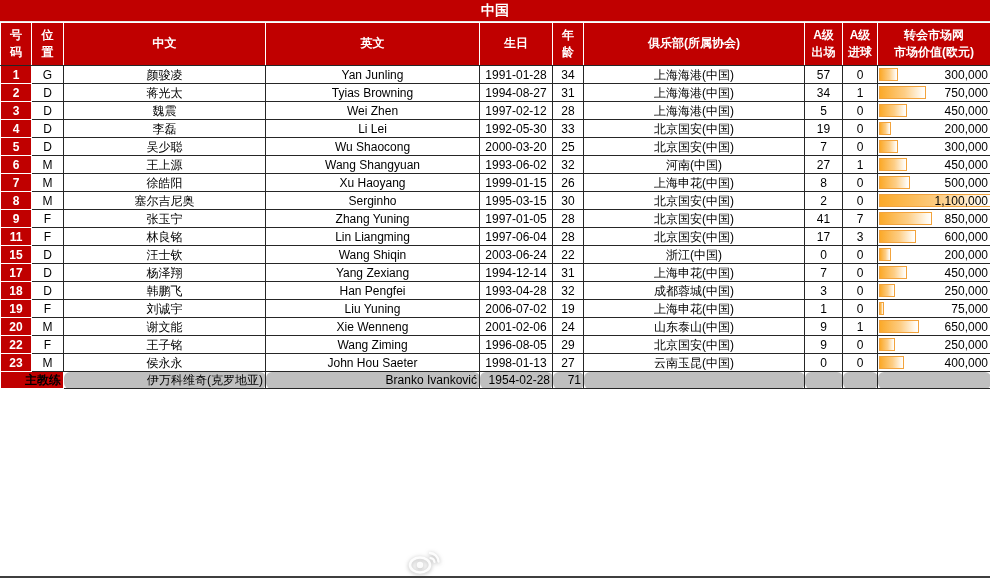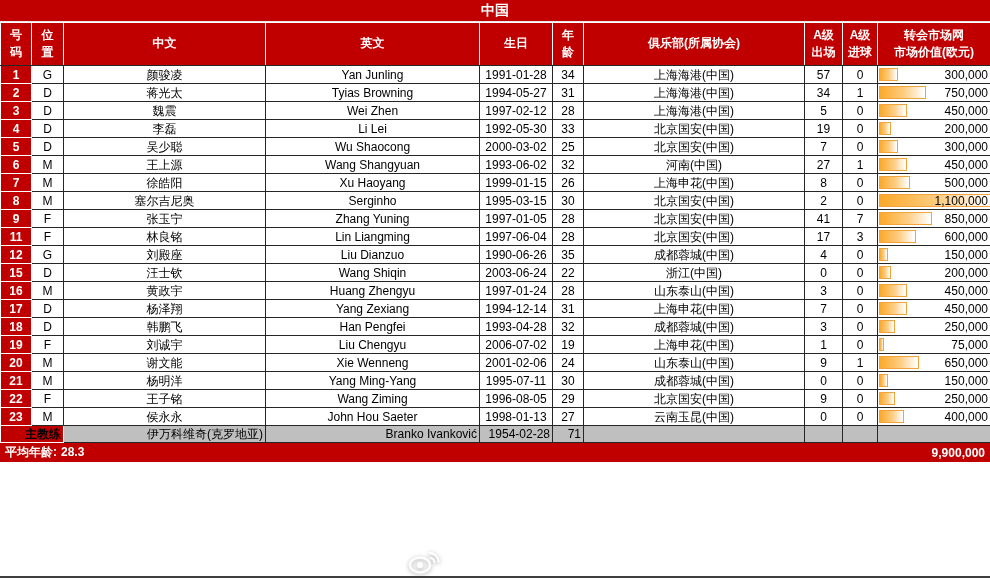--- a/index.html
+++ b/index.html
@@ -62,21 +62,21 @@
     background: linear-gradient(90deg, #FBA929 0%, #FDCE86 55%, #FFF9EF 92%, #ffffff 100%);
     border: 1px solid #F2A33C;
   }
   .valtext { position: relative; }
   tr.coach-row td { height: 17px; text-align: right; }
   td.coach-label {
     background: #C00000 !important;
     color: #fff; font-weight: bold;
     border: 1px solid #fff !important;
   }
-  td.gray { background: #BFBFBF !important; }
+  td.gray { background: #BFBFBF !important; border-radius: 6px; }
   .footer-band {
     width: 990px; height: 19px;
     background: #C00000;
     color: #fff; font-weight: bold; font-size: 12px;
     display: flex; justify-content: space-between; align-items: center;
     padding: 0 5px;
   }
   .footer-band .avg span { margin-right: 4px; }
   .bottom-line {
     position: absolute;
@@ -151,21 +151,21 @@
       <div class="bar" style="width: 16.7%;"></div>
       <span class="valtext">300,000</span>
     </td>
   </tr>
 
   <tr>
     <td class="num">2</td>
     <td class="pos">D</td>
     <td>蒋光太</td>
     <td>Tyias Browning</td>
-    <td>1994-05-27</td>
+    <td>1994-08-27</td>
     <td>31</td>
     <td>上海海港(中国)</td>
     <td>34</td>
     <td>1</td>
     <td class="val">
       <div class="bar" style="width: 41.7%;"></div>
       <span class="valtext">750,000</span>
     </td>
   </tr>
 
@@ -199,21 +199,21 @@
       <div class="bar" style="width: 11.1%;"></div>
       <span class="valtext">200,000</span>
     </td>
   </tr>
 
   <tr>
     <td class="num">5</td>
     <td class="pos">D</td>
     <td>吴少聪</td>
     <td>Wu Shaocong</td>
-    <td>2000-03-02</td>
+    <td>2000-03-20</td>
     <td>25</td>
     <td>北京国安(中国)</td>
     <td>7</td>
     <td>0</td>
     <td class="val">
       <div class="bar" style="width: 16.7%;"></div>
       <span class="valtext">300,000</span>
     </td>
   </tr>
 
@@ -291,69 +291,39 @@
     <td>28</td>
     <td>北京国安(中国)</td>
     <td>17</td>
     <td>3</td>
     <td class="val">
       <div class="bar" style="width: 33.3%;"></div>
       <span class="valtext">600,000</span>
     </td>
   </tr>
 
-  <tr>
-    <td class="num">12</td>
-    <td class="pos">G</td>
-    <td>刘殿座</td>
-    <td>Liu Dianzuo</td>
-    <td>1990-06-26</td>
-    <td>35</td>
-    <td>成都蓉城(中国)</td>
-    <td>4</td>
-    <td>0</td>
-    <td class="val">
-      <div class="bar" style="width: 8.3%;"></div>
-      <span class="valtext">150,000</span>
-    </td>
-  </tr>
 
 
 
   <tr>
     <td class="num">15</td>
     <td class="pos">D</td>
     <td>汪士钦</td>
     <td>Wang Shiqin</td>
     <td>2003-06-24</td>
     <td>22</td>
     <td>浙江(中国)</td>
     <td>0</td>
     <td>0</td>
     <td class="val">
       <div class="bar" style="width: 11.1%;"></div>
       <span class="valtext">200,000</span>
     </td>
   </tr>
 
-  <tr>
-    <td class="num">16</td>
-    <td class="pos">M</td>
-    <td>黄政宇</td>
-    <td>Huang Zhengyu</td>
-    <td>1997-01-24</td>
-    <td>28</td>
-    <td>山东泰山(中国)</td>
-    <td>3</td>
-    <td>0</td>
-    <td class="val">
-      <div class="bar" style="width: 25%;"></div>
-      <span class="valtext">450,000</span>
-    </td>
-  </tr>
 
   <tr>
     <td class="num">17</td>
     <td class="pos">D</td>
     <td>杨泽翔</td>
     <td>Yang Zexiang</td>
     <td>1994-12-14</td>
     <td>31</td>
     <td>上海申花(中国)</td>
     <td>7</td>
@@ -377,21 +347,21 @@
     <td class="val">
       <div class="bar" style="width: 13.9%;"></div>
       <span class="valtext">250,000</span>
     </td>
   </tr>
 
   <tr>
     <td class="num">19</td>
     <td class="pos">F</td>
     <td>刘诚宇</td>
-    <td>Liu Chengyu</td>
+    <td>Liu Yuning</td>
     <td>2006-07-02</td>
     <td>19</td>
     <td>上海申花(中国)</td>
     <td>1</td>
     <td>0</td>
     <td class="val">
       <div class="bar" style="width: 4.2%;"></div>
       <span class="valtext">75,000</span>
     </td>
   </tr>
@@ -405,35 +375,20 @@
     <td>24</td>
     <td>山东泰山(中国)</td>
     <td>9</td>
     <td>1</td>
     <td class="val">
       <div class="bar" style="width: 36.1%;"></div>
       <span class="valtext">650,000</span>
     </td>
   </tr>
 
-  <tr>
-    <td class="num">21</td>
-    <td class="pos">M</td>
-    <td>杨明洋</td>
-    <td>Yang Ming-Yang</td>
-    <td>1995-07-11</td>
-    <td>30</td>
-    <td>成都蓉城(中国)</td>
-    <td>0</td>
-    <td>0</td>
-    <td class="val">
-      <div class="bar" style="width: 8.3%;"></div>
-      <span class="valtext">150,000</span>
-    </td>
-  </tr>
 
   <tr>
     <td class="num">22</td>
     <td class="pos">F</td>
     <td>王子铭</td>
     <td>Wang Ziming</td>
     <td>1996-08-05</td>
     <td>29</td>
     <td>北京国安(中国)</td>
     <td>9</td>
@@ -468,26 +423,20 @@
         <td class="gray">1954-02-28</td>
         <td class="gray">71</td>
         <td class="gray"></td>
         <td class="gray"></td>
         <td class="gray"></td>
         <td class="gray"></td>
       </tr>
     </tbody>
   </table>
 
-  <div class="footer-band">
-    <div class="avg">
-      <span>平均年龄:</span><span>28.3</span>
-    </div>
-    <div class="total">9,900,000</div>
-  </div>
 
   <div class="bottom-line"></div>
 
   <div class="watermark">
     <span>
       <svg width="34" height="30" viewBox="0 0 34 30">
         <g fill="none" stroke="rgba(255,255,255,0.93)" stroke-linecap="round">
           <path d="M22 8 a9 9 0 0 1 8.5 8.5" stroke-width="2.4"></path>
           <path d="M22.5 13 a4.5 4.5 0 0 1 4 4" stroke-width="2.2"></path>
           <ellipse cx="12" cy="20" rx="10" ry="7.5" stroke-width="2.6"></ellipse>

